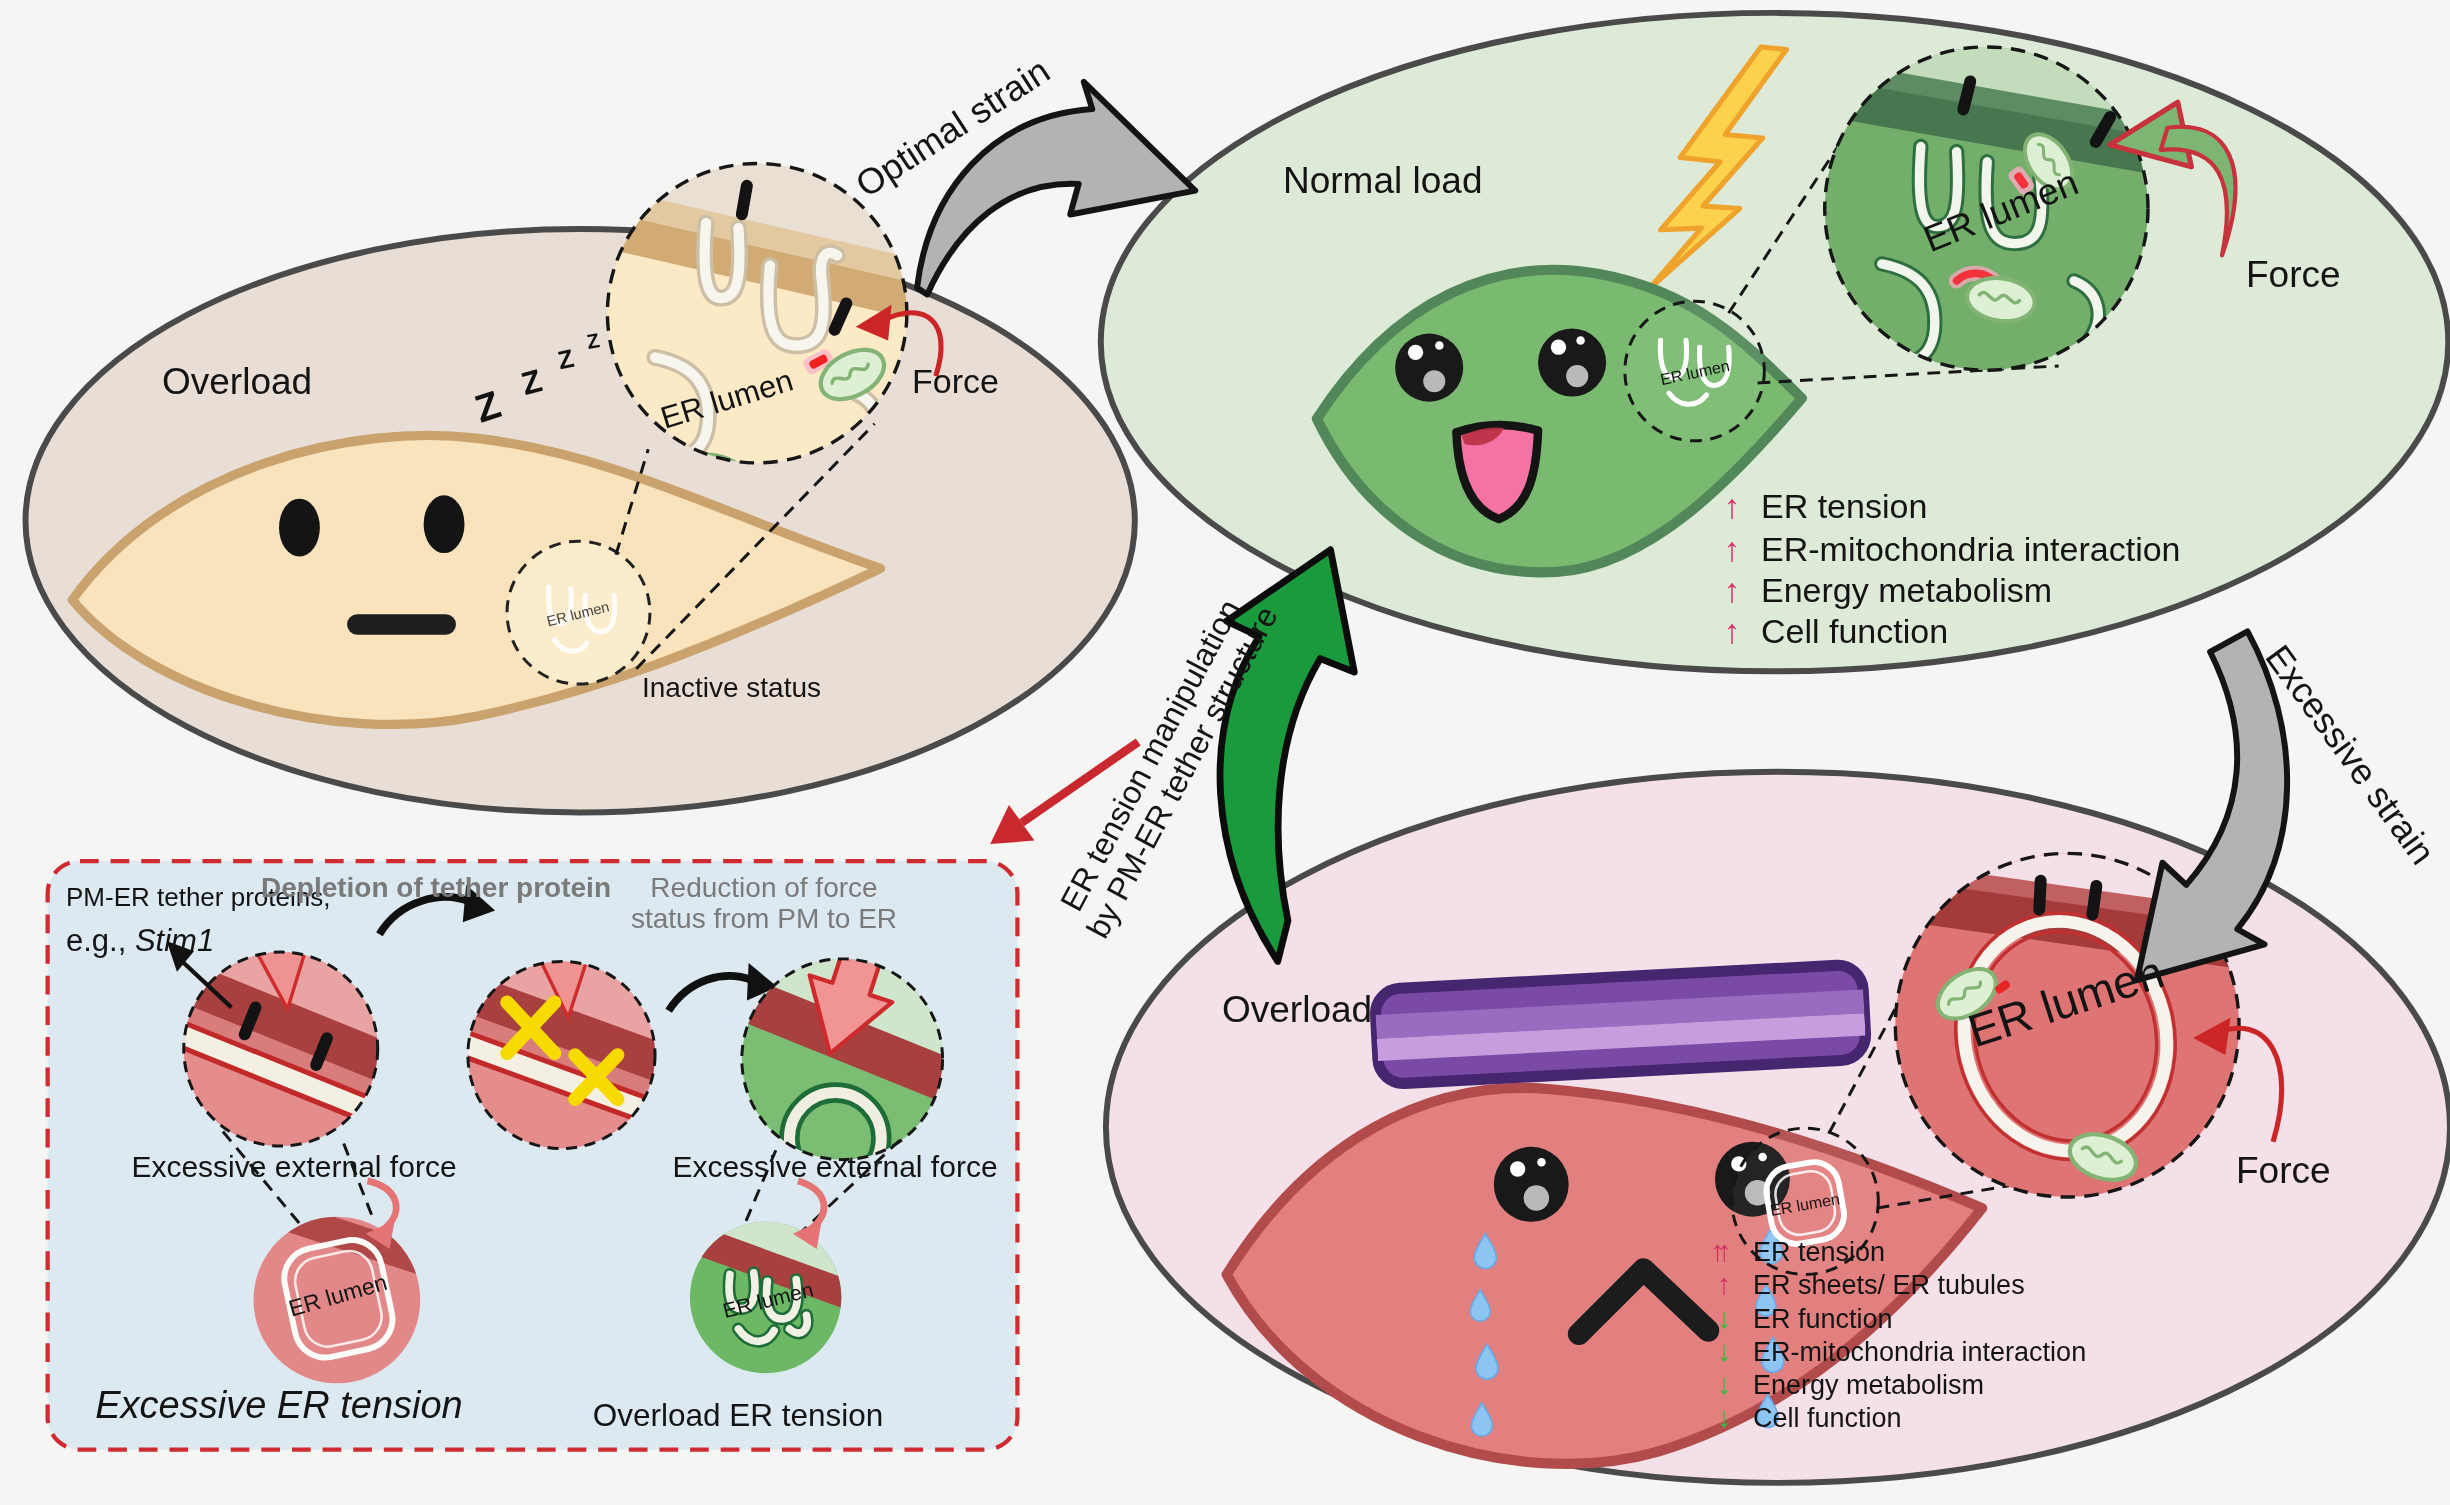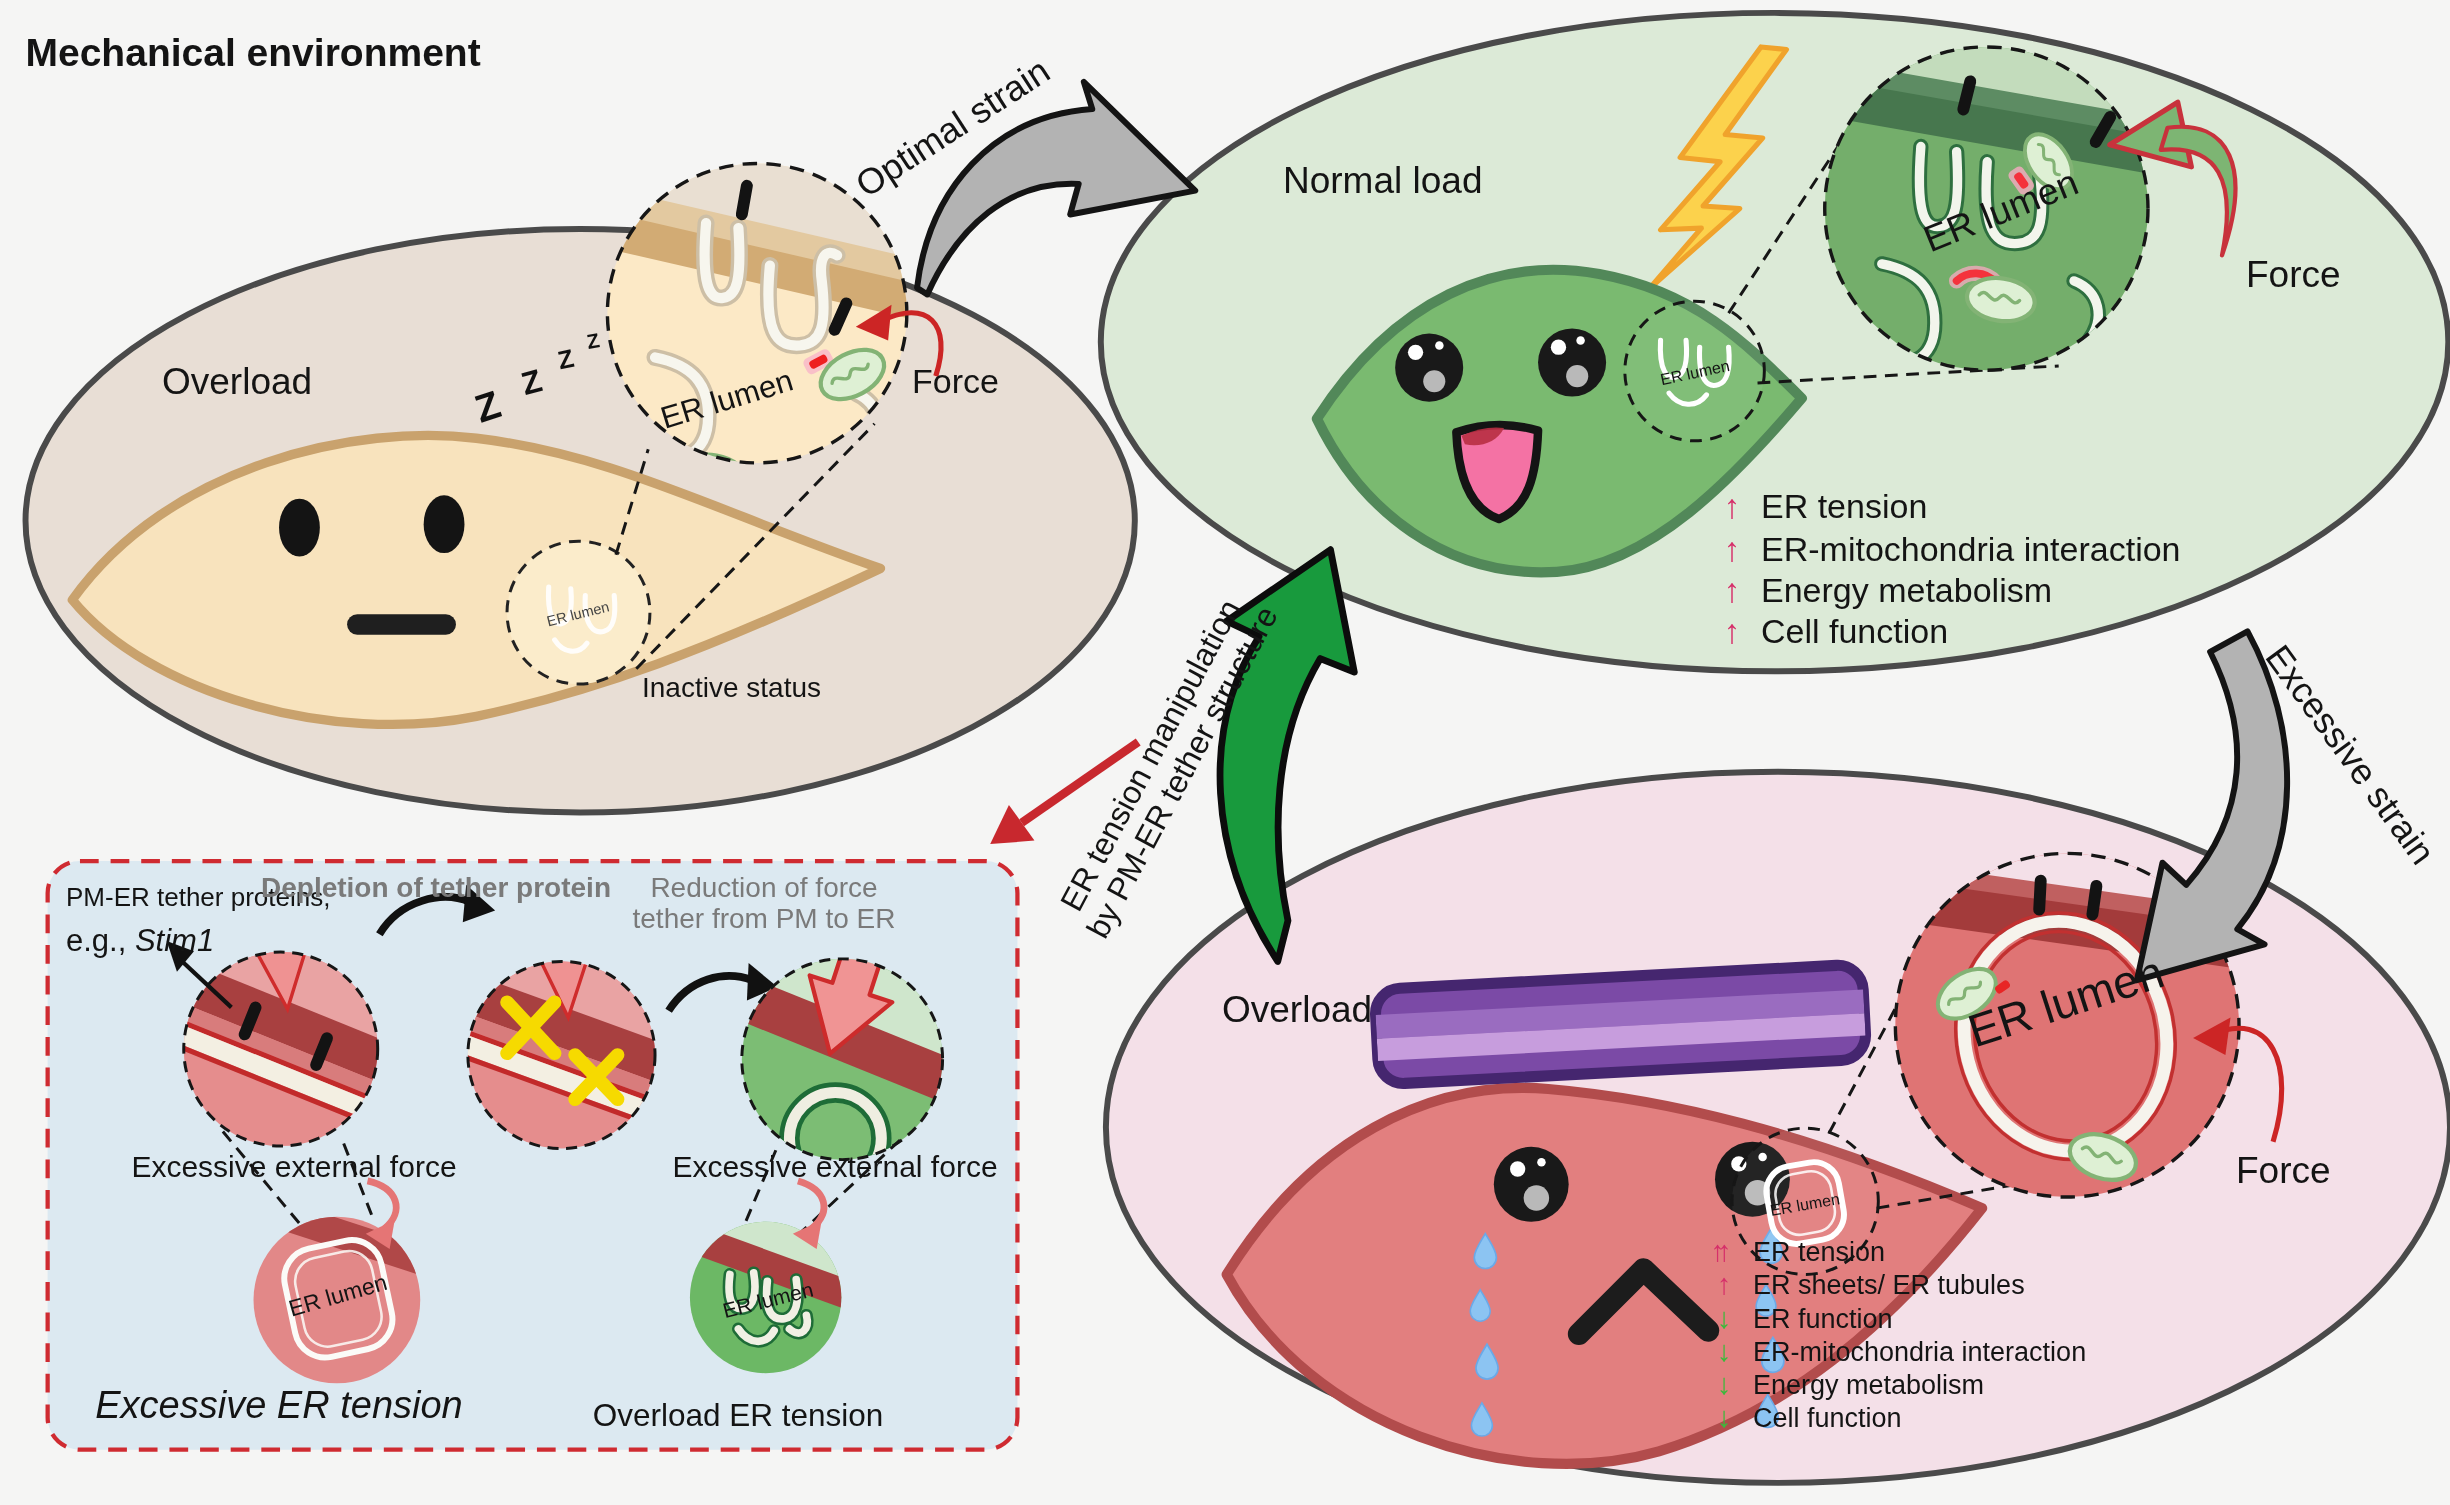--- a/index.html
+++ b/index.html
@@ -400,21 +400,20 @@
         <path class="gi" d="M 928 1562 C 942 1574, 952 1562, 948 1546"></path>
       </g>
       <g>
         <path d="M 938 1388 C 972 1398, 978 1424, 954 1444" fill="none" stroke="#e57575" stroke-width="8"></path>
         <polygon points="966,1434 932,1450 960,1468" fill="#e57575"></polygon>
       </g>
     </g>
   </g>
 </svg>
 
-<div class="lbl bold" style="left:25.5px;top:31px;font-size:39px;">Mechanical environment</div>
 
 <div class="lbl" style="left:162px;top:361px;font-size:37px;">Overload</div>
 <div class="lbl" style="left:642px;top:672px;font-size:28px;text-align:right;">Inactive status</div>
 <span class="zzz" style="left:476px;top:385px;font-size:39px;transform:rotate(-18deg);">Z</span>
 <span class="zzz" style="left:522px;top:364px;font-size:32px;transform:rotate(-15deg);">Z</span>
 <span class="zzz" style="left:558px;top:345px;font-size:25.5px;transform:rotate(-12deg);">Z</span>
 <span class="zzz" style="left:587px;top:330px;font-size:20.4px;transform:rotate(-10deg);">Z</span>
 <div class="lbl ctr" style="left:727px;top:400px;font-size:31px;transform:translate(-50%,-50%) rotate(-17deg);">ER lumen</div>
 <div class="lbl ctr" style="left:578px;top:614px;font-size:14.5px;color:#444;transform:translate(-50%,-50%) rotate(-14deg);">ER lumen</div>
 <div class="lbl" style="left:912px;top:362px;font-size:34px;">Force</div>
@@ -480,21 +479,21 @@
   <span>Cell function</span>
 </div>
 
 <div class="lbl" style="left:66px;top:883px;font-size:26px;">PM-ER tether proteins,</div>
 <div class="lbl" style="left:66px;top:924px;font-size:31px;">
   <span>e.g., </span><span class="italic">Stim1</span>
 </div>
 <div class="lbl ctr gray" style="left:436px;top:888px;font-size:28px;transform:translate(-50%,-50%);font-weight:bold;">Depletion of tether protein</div>
 <div class="lbl ctr gray" style="left:764px;top:903px;font-size:28px;text-align:center;transform:translate(-50%,-50%);">
   <div>Reduction of force</div>
-  <div>tether from PM to ER</div>
+  <div>status from PM to ER</div>
 </div>
 <div class="lbl ctr" style="left:294px;top:1167px;font-size:30px;transform:translate(-50%,-50%);">Excessive external force</div>
 <div class="lbl ctr" style="left:835px;top:1167px;font-size:30px;transform:translate(-50%,-50%);">Excessive external force</div>
 <div class="lbl ctr" style="left:338px;top:1296px;font-size:23px;transform:translate(-50%,-50%) rotate(-16deg);">ER lumen</div>
 <div class="lbl ctr" style="left:768px;top:1300px;font-size:21px;transform:translate(-50%,-50%) rotate(-14deg);">ER lumen</div>
 <div class="lbl ctr" style="left:279px;top:1405px;font-size:38px;transform:translate(-50%,-50%);font-style:italic;">Excessive ER tension</div>
 <div class="lbl ctr" style="left:738px;top:1416px;font-size:31.5px;transform:translate(-50%,-50%);">Overload ER tension</div>
 
 </div>
 

